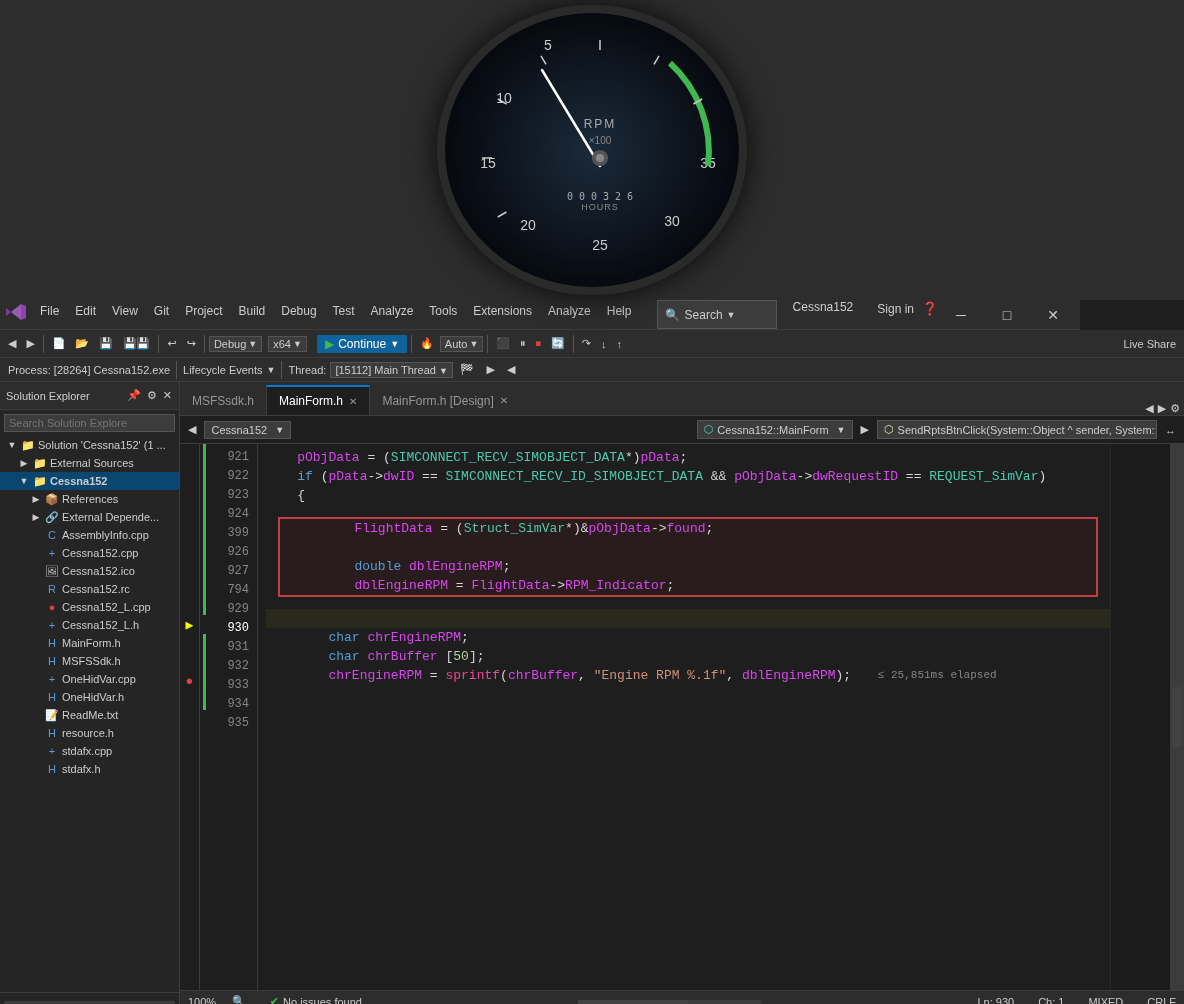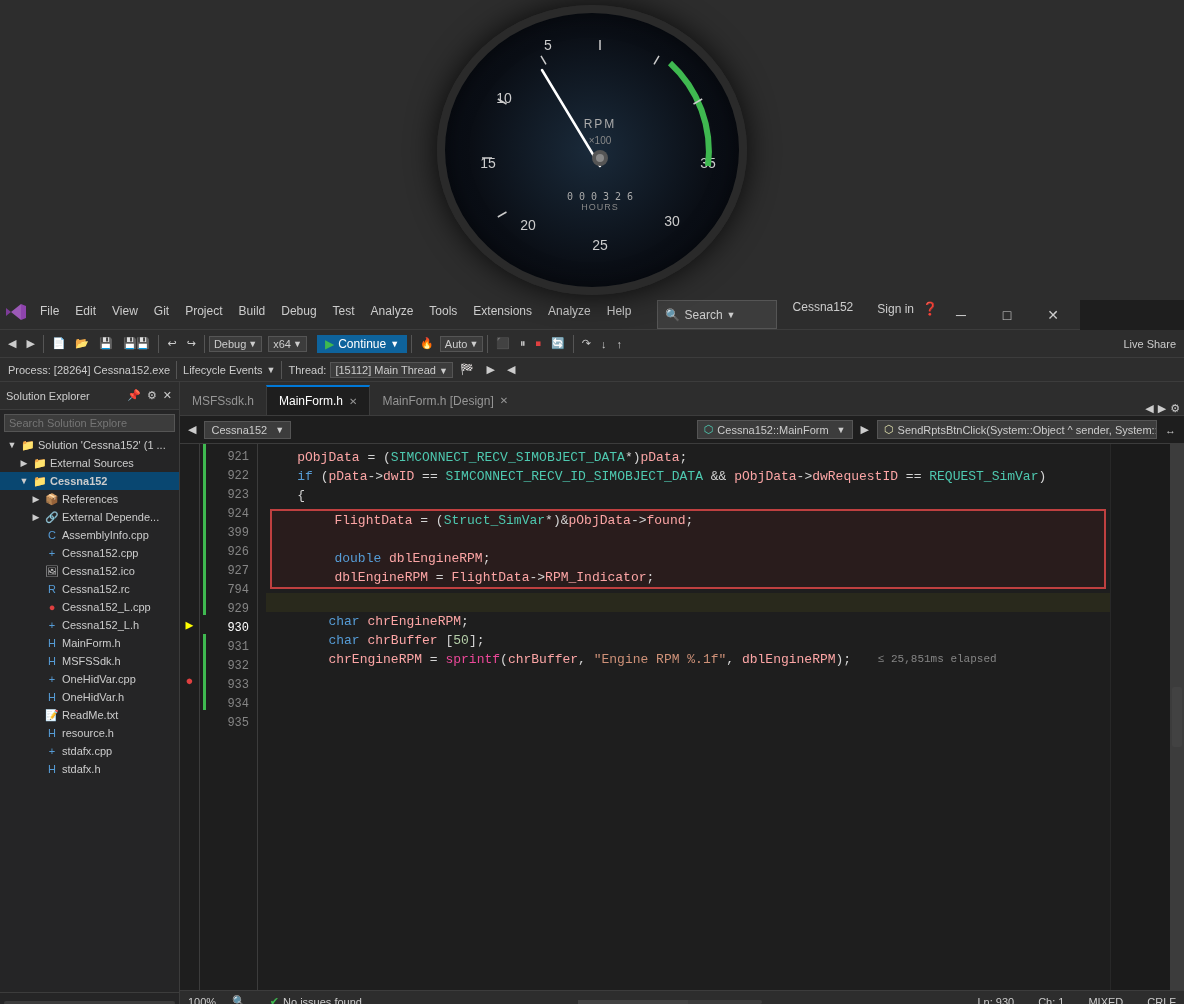--- a/index.html
+++ b/index.html
@@ -203,21 +203,21 @@
       position: relative;
     }
     .code-line { height: 19px; white-space: pre; display: flex; align-items: center; }
     .code-line.current { background: rgba(255,255,0,0.05); }
     .kw { color: #569cd6; }
     .str { color: #ce9178; }
     .num { color: #b5cea8; }
     .cmt { color: #6a9955; }
     .fn { color: #ec4899; }
     .type { color: #4ec9b0; }
-    .var { color: #fca5a5; }
+    .var { color: #d946ef; }
     .op { color: #d4d4d4; }
     .plain { color: #d4d4d4; }
 
     
     .code-content::-webkit-scrollbar { width: 8px; height: 8px; }
     .code-content::-webkit-scrollbar-track { background: #1e1e1e; }
     .code-content::-webkit-scrollbar-thumb { background: #424242; }
 
     
     #editor-status {
@@ -651,21 +651,21 @@
         </div>
 
         <div class="code-line">
           <span class="plain">    </span><span class="kw">if</span><span class="op"> (</span><span class="var">pData</span><span class="op">-&gt;</span><span class="var">dwID</span><span class="op"> == </span><span class="type">SIMCONNECT_RECV_ID_SIMOBJECT_DATA</span><span class="op"> &amp;&amp; </span><span class="var">pObjData</span><span class="op">-&gt;</span><span class="var">dwRequestID</span><span class="op"> == </span><span class="type">REQUEST_SimVar</span><span class="op">)</span>
         </div>
 
         <div class="code-line">
           <span class="plain">    </span><span class="op">{</span>
         </div>
 
-        <div style="border:2px solid rgba(255,80,80,0.7);background:rgba(255,0,0,0.05);margin:4px;">
+        <div style="border:2px solid rgba(255,80,80,0.7);background:rgba(255,0,0,0.05);margin:12px;padding-left:12px;">
           <div class="code-line">
             <span class="plain">        </span><span class="var">FlightData</span><span class="op"> = (</span><span class="type">Struct_SimVar</span><span class="op">*)&amp;</span><span class="var">pObjData</span><span class="op">-&gt;</span><span class="var">found</span><span class="op">;</span>
           </div>
           <div class="code-line">
             <span class="plain"> </span>
           </div>
           <div class="code-line">
             <span class="plain">        </span><span class="kw">double</span><span class="plain"> </span><span class="var">dblEngineRPM</span><span class="op">;</span>
           </div>
           <div class="code-line">

